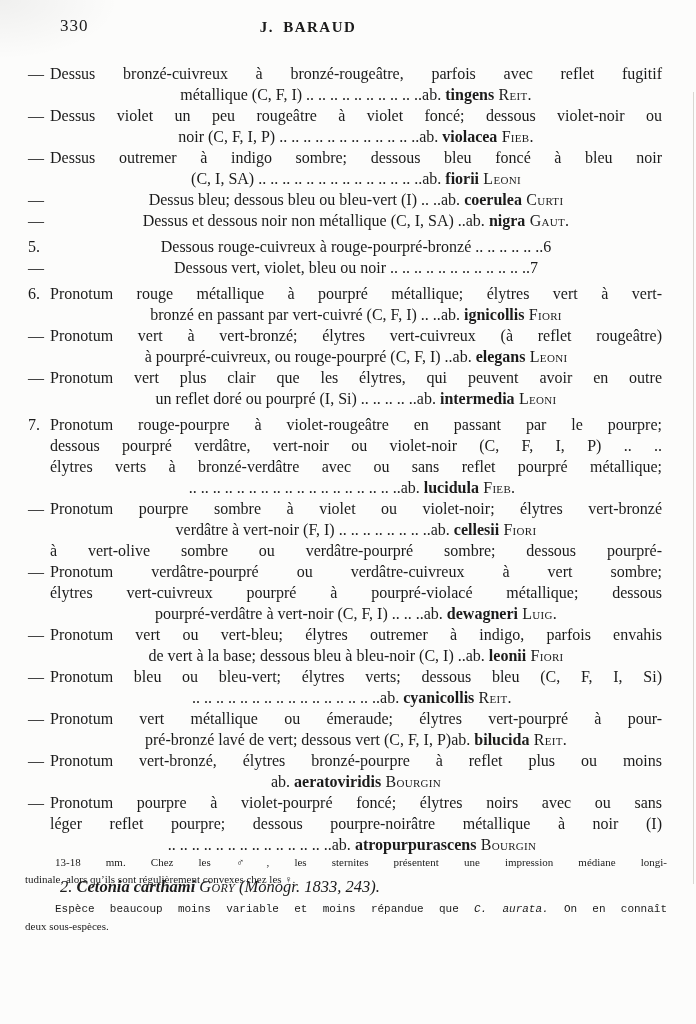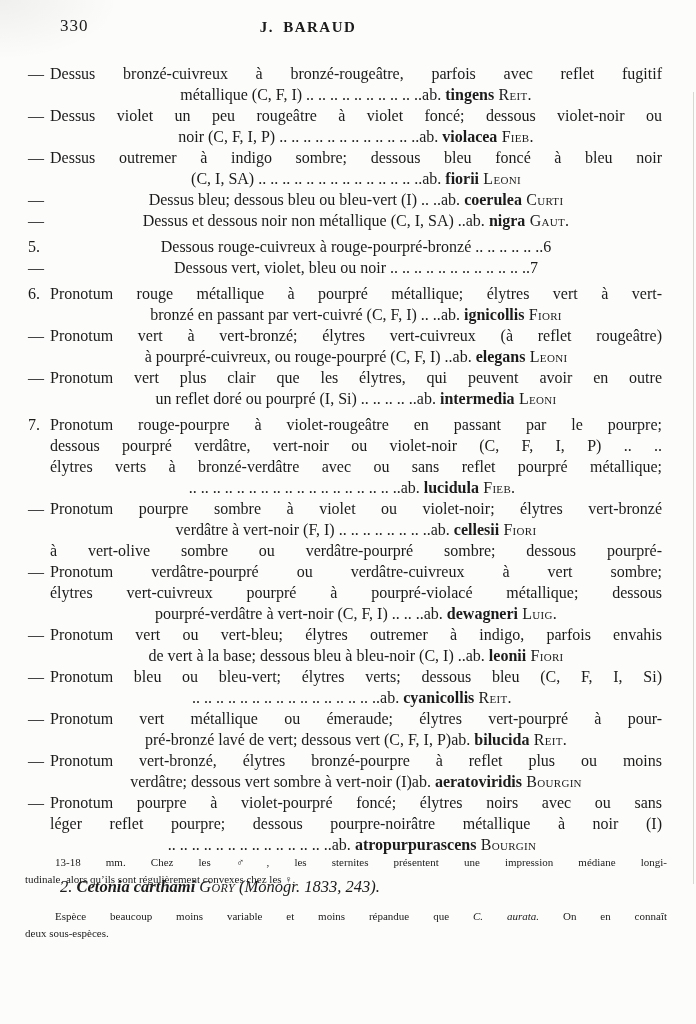--- a/index.html
+++ b/index.html
@@ -69,21 +69,21 @@
     font-style: italic;
   }
 
   .notes {
     position: absolute;
     top: 854px; left: 25px; width: 642px;
     font-size: 11px; line-height: 17px;
   }
   .nline.just { text-align: justify; text-align-last: justify; }
   .nline.indent { text-indent: 30px; }
-  .nline.gap { margin-top: 20px; }
+  .nline.gap { margin-top: 13px; font-family: Liberation Mono, monospace; }
 </style>
 </head>
 <body>
 
 <div class="page">
   <div class="corner-shade"></div>
   <div class="edge-line"></div>
 
   <div class="header">
     <span class="page-number">330</span>
@@ -170,21 +170,20 @@
         <span class="ltext">.. .. .. .. .. .. .. .. .. .. .. .. .. .. .. ..</span>
         <span class="rtext"><span>ab. </span><span class="b">cyanicollis</span><span class="sc"> Reit.</span></span>
       </div>
       <div class="kline just"><span class="marker">—</span><span class="ltext">Pronotum vert métallique ou émeraude; élytres vert-pourpré à pour-</span></div>
       <div class="kline flex">
         <span class="ltext">pré-bronzé lavé de vert; dessous vert (C, F, I, P)</span>
         <span class="rtext"><span>ab. </span><span class="b">bilucida</span><span class="sc"> Reit.</span></span>
       </div>
       <div class="kline just"><span class="marker">—</span><span class="ltext">Pronotum vert-bronzé, élytres bronzé-pourpre à reflet plus ou moins</span></div>
       <div class="kline flex">
-        <span class="ltext">verdâtre; dessous vert sombre à vert-noir (I)</span>
         <span class="rtext"><span>ab. </span><span class="b">aeratoviridis</span><span class="sc"> Bourgin</span></span>
       </div>
       <div class="kline just"><span class="marker">—</span><span class="ltext">Pronotum pourpre à violet-pourpré foncé; élytres noirs avec ou sans</span></div>
       <div class="kline just"><span class="ltext">léger reflet pourpre; dessous pourpre-noirâtre métallique à noir (I)</span></div>
       <div class="kline flex outdent">
         <span class="ltext">.. .. .. .. .. .. .. .. .. .. .. .. .. ..</span>
         <span class="rtext"><span>ab. </span><span class="b">atropurpurascens</span><span class="sc"> Bourgin</span></span>
       </div>
     </div>
 

